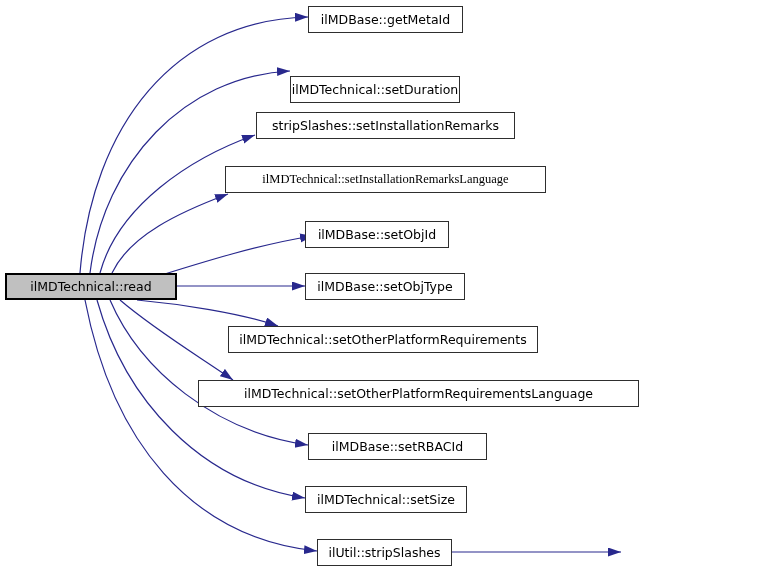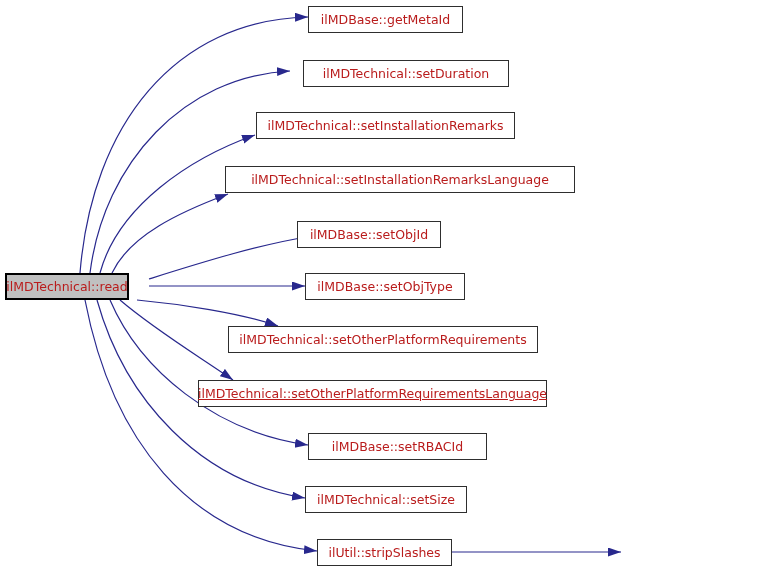--- a/index.html
+++ b/index.html
@@ -26,21 +26,21 @@
     fill: none;
     stroke: #28288d;
     stroke-width: 1.2;
   }
   .node {
     position: absolute;
     box-sizing: border-box;
     height: 27px;
     border: 1px solid #2e2e2e;
     background: #ffffff;
-    color: #b91c1c;
+    color: #000000;
     font-size: 12.5px;
     display: flex;
     align-items: center;
     justify-content: center;
     white-space: nowrap;
     cursor: pointer;
   }
   .node.root {
     background: #c0c0c0;
     border: 2px solid #000000;
@@ -66,37 +66,37 @@
     <path class="edge" marker-end="url(#arrow)" d="M149,279 C200,263 260,244 313,236" stroke="#28288d"></path>
     <path class="edge" marker-end="url(#arrow)" d="M149,286 L305,286" stroke="#28288d"></path>
     <path class="edge" marker-end="url(#arrow)" d="M137,300 C180,304 240,313 278,326" stroke="#28288d"></path>
     <path class="edge" marker-end="url(#arrow)" d="M120,300 C155,330 200,357 233,380" stroke="#28288d"></path>
     <path class="edge" marker-end="url(#arrow)" d="M110,300 C140,370 215,432 308,445" stroke="#28288d"></path>
     <path class="edge" marker-end="url(#arrow)" d="M97,300 C125,400 200,482 305,498" stroke="#28288d"></path>
     <path class="edge" marker-end="url(#arrow)" d="M85,300 C112,440 190,538 317,551" stroke="#28288d"></path>
     <path class="edge" marker-end="url(#arrow)" d="M452,552 L621,552" stroke="#28288d"></path>
   </svg>
 
-  <div class="node root" style="left:5px; top:273px; width:124px;">ilMDTechnical::read</div>
+  <div class="node root" style="left:5px; top:273px; width:172px;">ilMDTechnical::read</div>
 
   <div class="node" style="left:308px; top:6px; width:155px;">ilMDBase::getMetaId</div>
 
-  <div class="node" style="left:290px; top:60px; width:206px;margin-left:13px;">ilMDTechnical::setDuration</div>
+  <div class="node" style="left:290px; top:76px; width:170px;">ilMDTechnical::setDuration</div>
 
-  <div class="node" style="left:256px; top:112px; width:259px;">ilMDTechnical::setInstallationRemarks</div>
+  <div class="node" style="left:256px; top:112px; width:259px;">stripSlashes::setInstallationRemarks</div>
 
-  <div class="node" style="left:225px; top:166px; width:350px;">ilMDTechnical::setInstallationRemarksLanguage</div>
+  <div class="node" style="left:225px; top:166px; width:321px;font-family:Liberation Serif, serif;">ilMDTechnical::setInstallationRemarksLanguage</div>
 
-  <div class="node" style="left:297px; top:221px; width:144px;">ilMDBase::setObjId</div>
+  <div class="node" style="left:305px; top:221px; width:144px;">ilMDBase::setObjId</div>
 
   <div class="node" style="left:305px; top:273px; width:160px;">ilMDBase::setObjType</div>
 
   <div class="node" style="left:228px; top:326px; width:310px;">ilMDTechnical::setOtherPlatformRequirements</div>
 
-  <div class="node" style="left:198px; top:380px; width:349px;text-decoration:underline;">ilMDTechnical::setOtherPlatformRequirementsLanguage</div>
+  <div class="node" style="left:198px; top:380px; width:441px;">ilMDTechnical::setOtherPlatformRequirementsLanguage</div>
 
   <div class="node" style="left:308px; top:433px; width:179px;">ilMDBase::setRBACId</div>
 
   <div class="node" style="left:305px; top:486px; width:162px;">ilMDTechnical::setSize</div>
 
   <div class="node" style="left:317px; top:539px; width:135px;">ilUtil::stripSlashes</div>
 
 
 </div>
 

